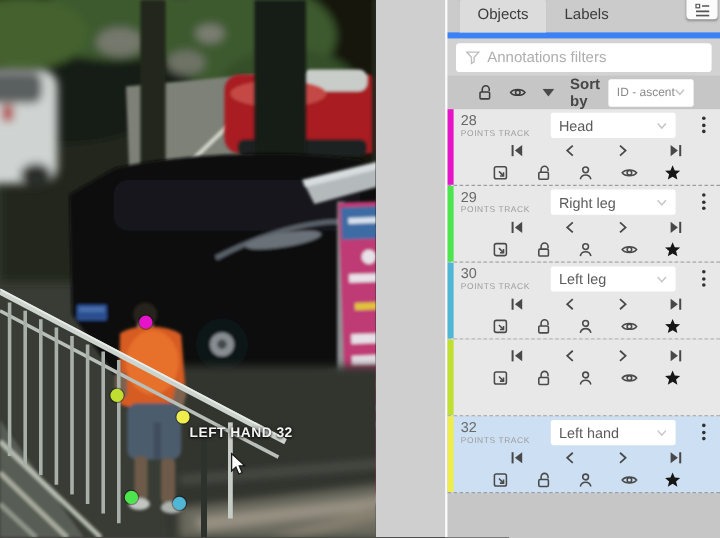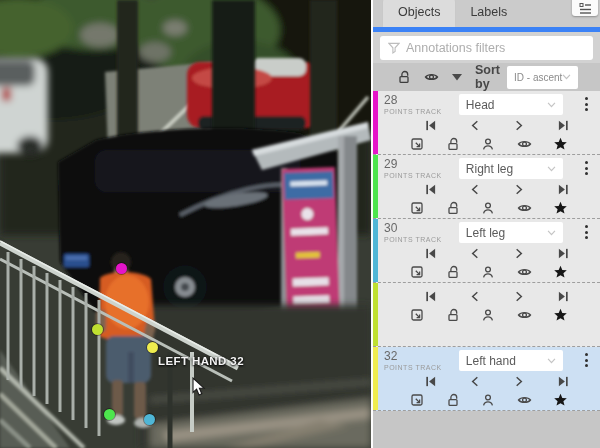--- a/index.html
+++ b/index.html
@@ -1,21 +1,21 @@
 <!DOCTYPE html>
 <html><head>
 <meta charset="utf-8">
 <style>
   * { margin:0; padding:0; box-sizing:border-box; }
   html,body { width:600px; height:448px; }
   body { font-family:"Liberation Sans", sans-serif; background:#000; }
   .app { position:relative; width:600px; height:448px; overflow:hidden; background:#cfcfcf; }
 
   
-  .canvas-area { position:absolute; left:0; top:0; width:371px; height:448px; overflow:hidden; background:#31362e; }
+  .canvas-area { position:absolute; left:0; top:0; width:313px; height:448px; overflow:hidden; background:#31362e; }
   .canvas-area svg.scene { position:absolute; left:0; top:0; }
   .kpoint { position:absolute; width:11px; height:11px; border-radius:50%; box-shadow:0 0 0 1px rgba(0,0,0,.35); }
   .canvas-label { position:absolute; left:158px; top:355px; color:#f4f4f4; font-size:11.5px; font-weight:bold; letter-spacing:.4px; text-shadow:0 1px 2px rgba(0,0,0,.9), 0 0 3px rgba(0,0,0,.6); white-space:nowrap; }
   .cursor { position:absolute; left:192px; top:377px; }
 
   
   .panel { position:absolute; left:371px; top:0; width:229px; height:448px; background:#d2d2d2; border-left:2px solid #fdfdfd; }
   .tabs-row { position:relative; height:32px; background:#cbcbcb; display:flex; align-items:flex-end; padding-left:10px; border-bottom:5px solid #3b82f6; }
   .tab { padding:7px 15px 8px 15px; font-size:12.5px; color:#3b3b3b; cursor:default; }
   .tab.active { background:#dcdcdc; border-radius:4px 4px 0 0; box-shadow:0 -1px 1px rgba(0,0,0,.08); }

